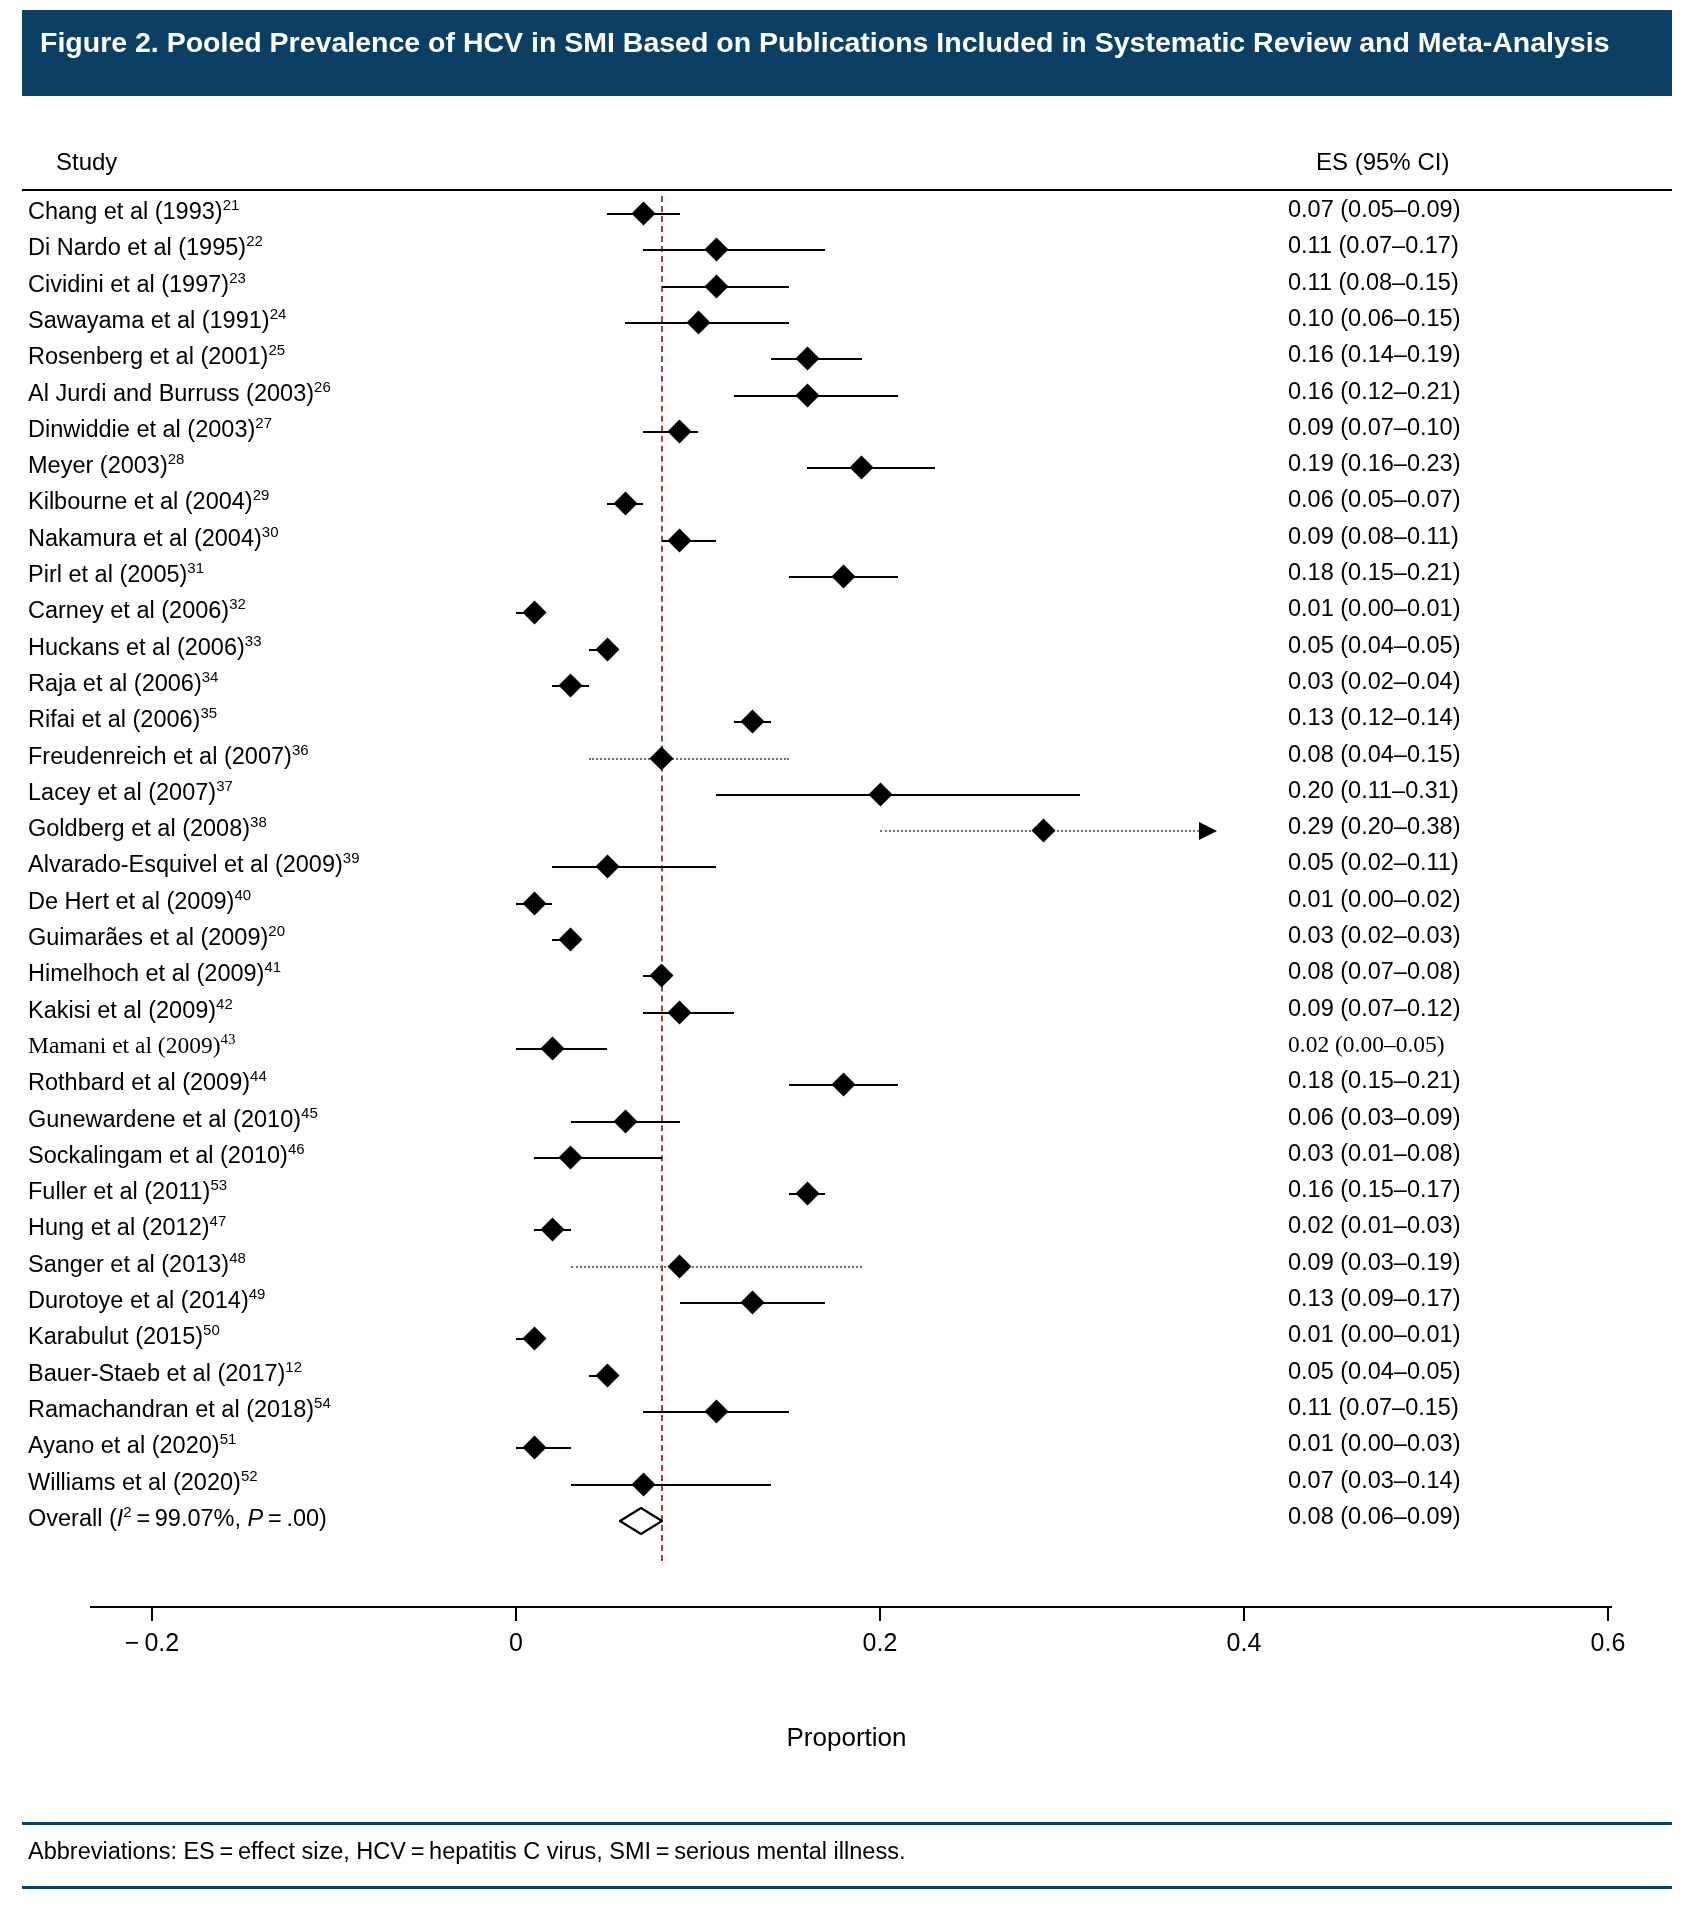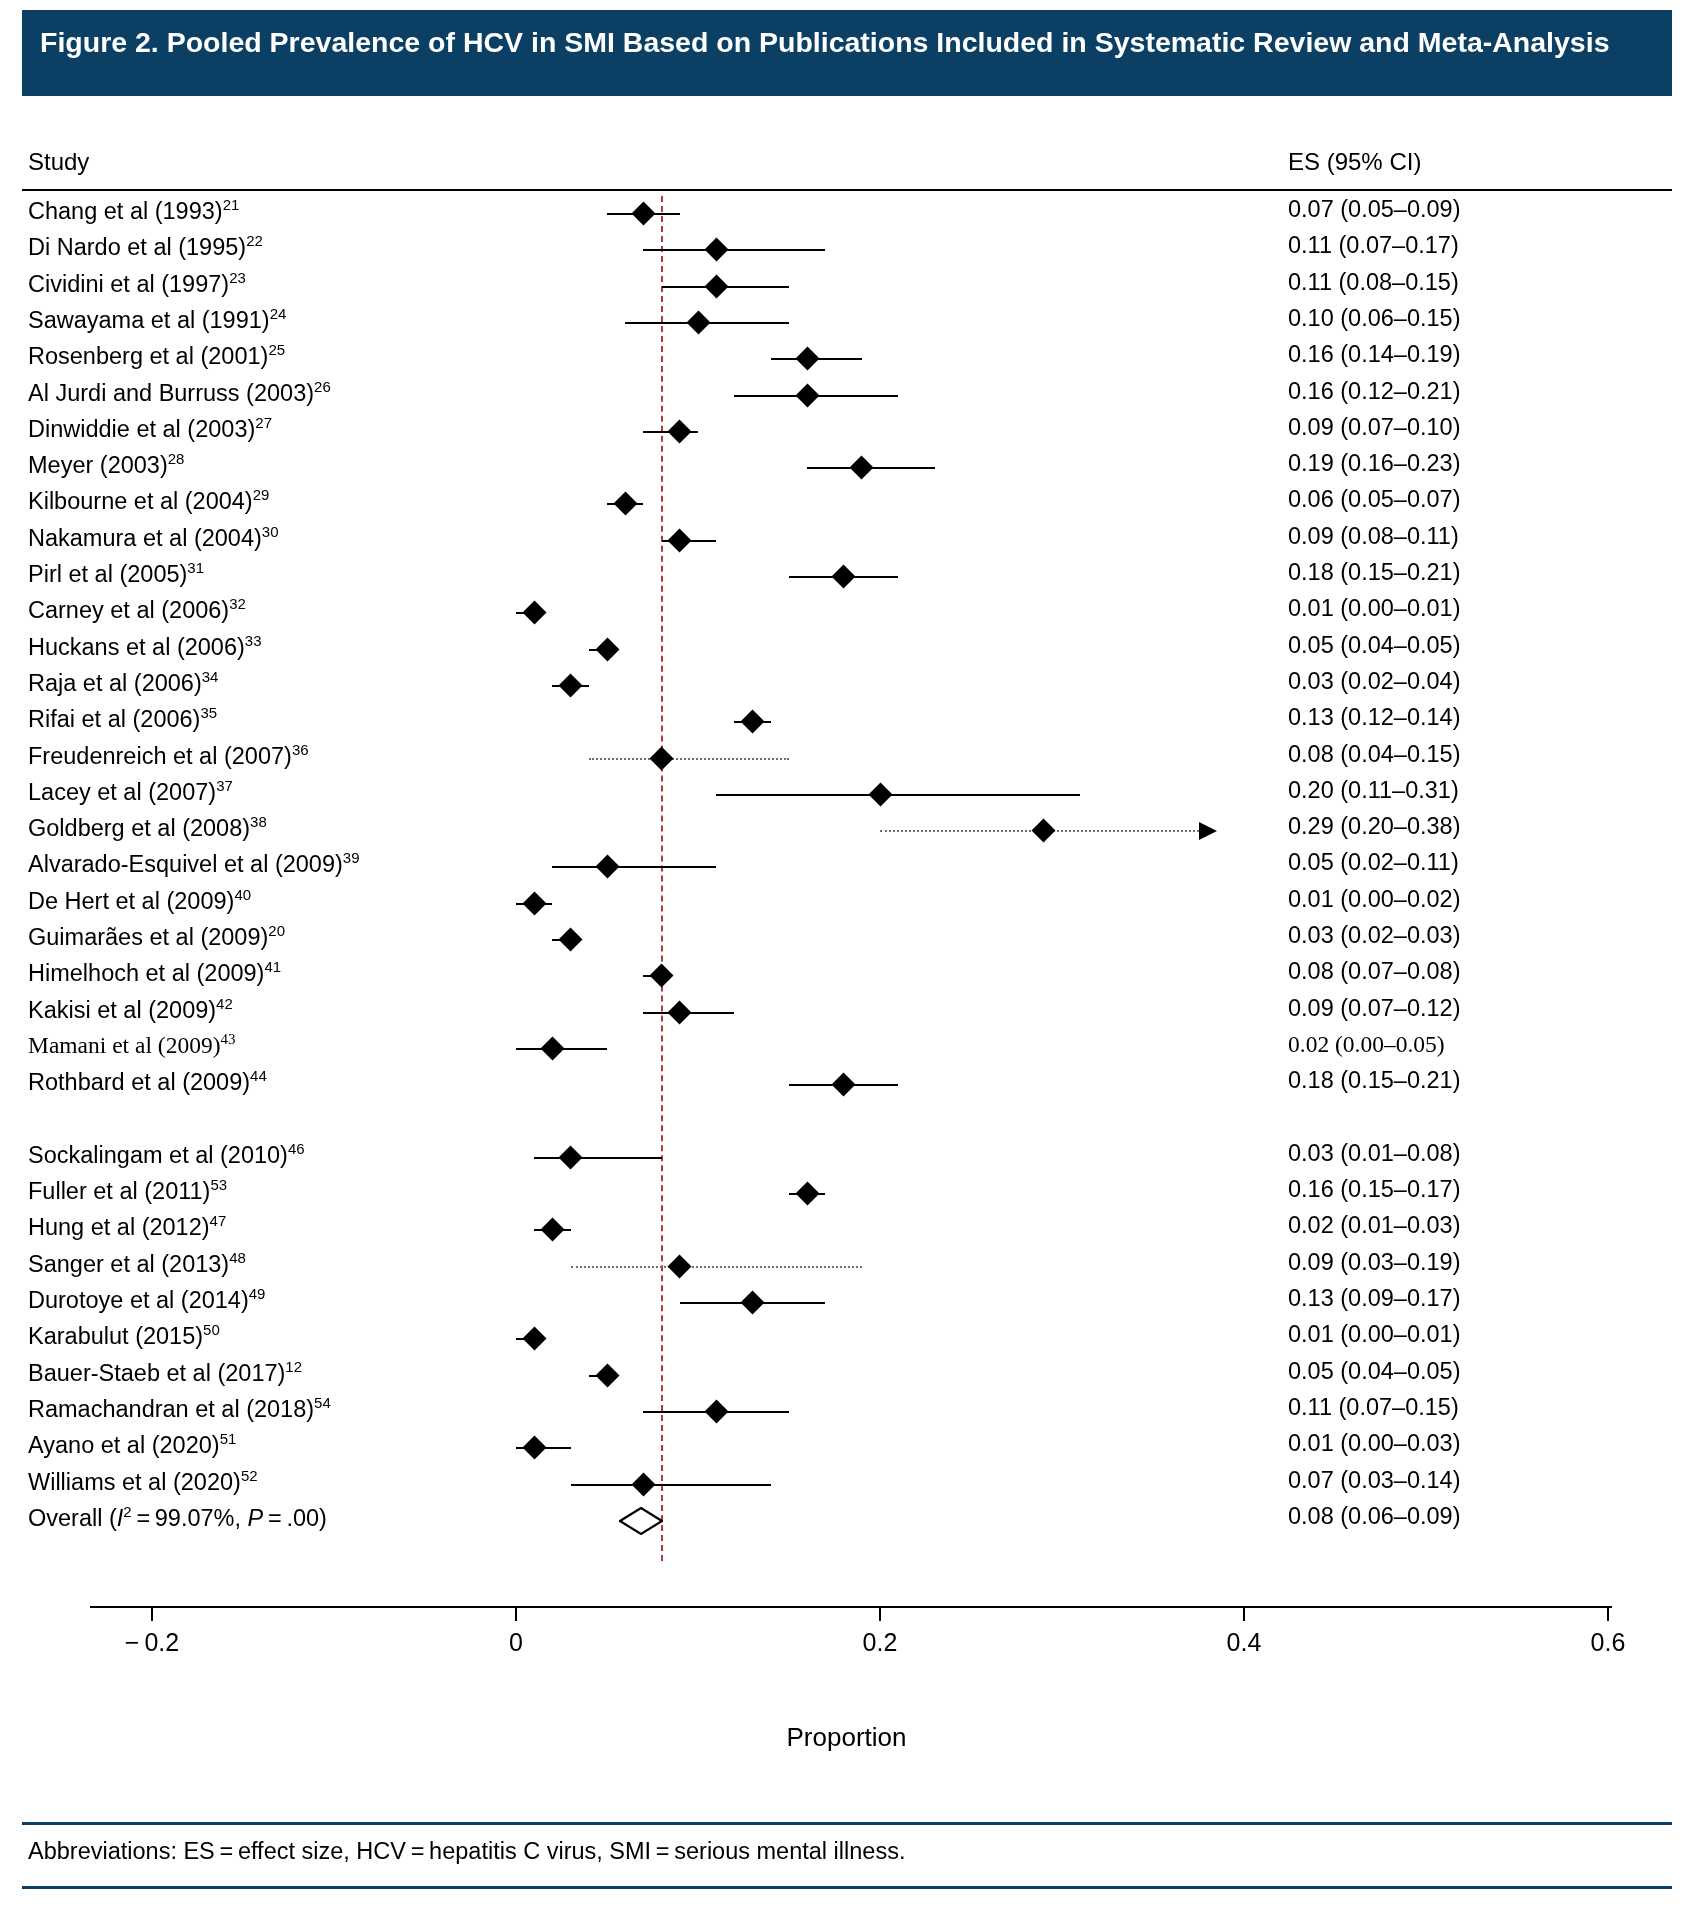--- a/index.html
+++ b/index.html
@@ -29,20 +29,21 @@
     color: #ffffff;
     font-size: 28.5px;
     font-weight: bold;
     line-height: 1.32;
     padding: 14px 20px 14px 18px;
   }
   
   .col-head {
     position: absolute;
     font-size: 24px;
+    margin-left: 28px;
   }
   #study-head { left: 28px; top: 148px; }
   #es-head { left: 1288px; top: 148px; }
   .head-rule {
     position: absolute;
     left: 22px;
     top: 189px;
     width: 1650px;
     height: 2px;
     background: #000000;
@@ -390,20 +391,28 @@
         </div>
         <div class="row-es">0.02 (0.00–0.05)</div>
       </div>
       <div class="row" style="top: 871.2px;">
         <div class="row-label"><span>Rothbard et al (2009)</span><sup>44</sup></div>
         <div class="row-plot">
           <div class="ci-line" style="left: 789px; width: 109.2px;"></div>
           <div class="marker" style="left: 835.1px;"></div>
         </div>
         <div class="row-es">0.18 (0.15–0.21)</div>
+      </div>
+      <div class="row" style="top: 907.5px;">
+        <div class="row-label"><span>Gunewardene et al (2010)</span><sup>45</sup></div>
+        <div class="row-plot">
+          <div class="ci-line" style="left: 570.6px; width: 109.2px;"></div>
+          <div class="marker" style="left: 616.7px;"></div>
+        </div>
+        <div class="row-es">0.06 (0.03–0.09)</div>
       </div>
       <div class="row" style="top: 943.8px;">
         <div class="row-label"><span>Sockalingam et al (2010)</span><sup>46</sup></div>
         <div class="row-plot">
           <div class="ci-line" style="left: 534.2px; width: 127.4px;"></div>
           <div class="marker" style="left: 562.1px;"></div>
         </div>
         <div class="row-es">0.03 (0.01–0.08)</div>
       </div>
       <div class="row" style="top: 980.1px;">

